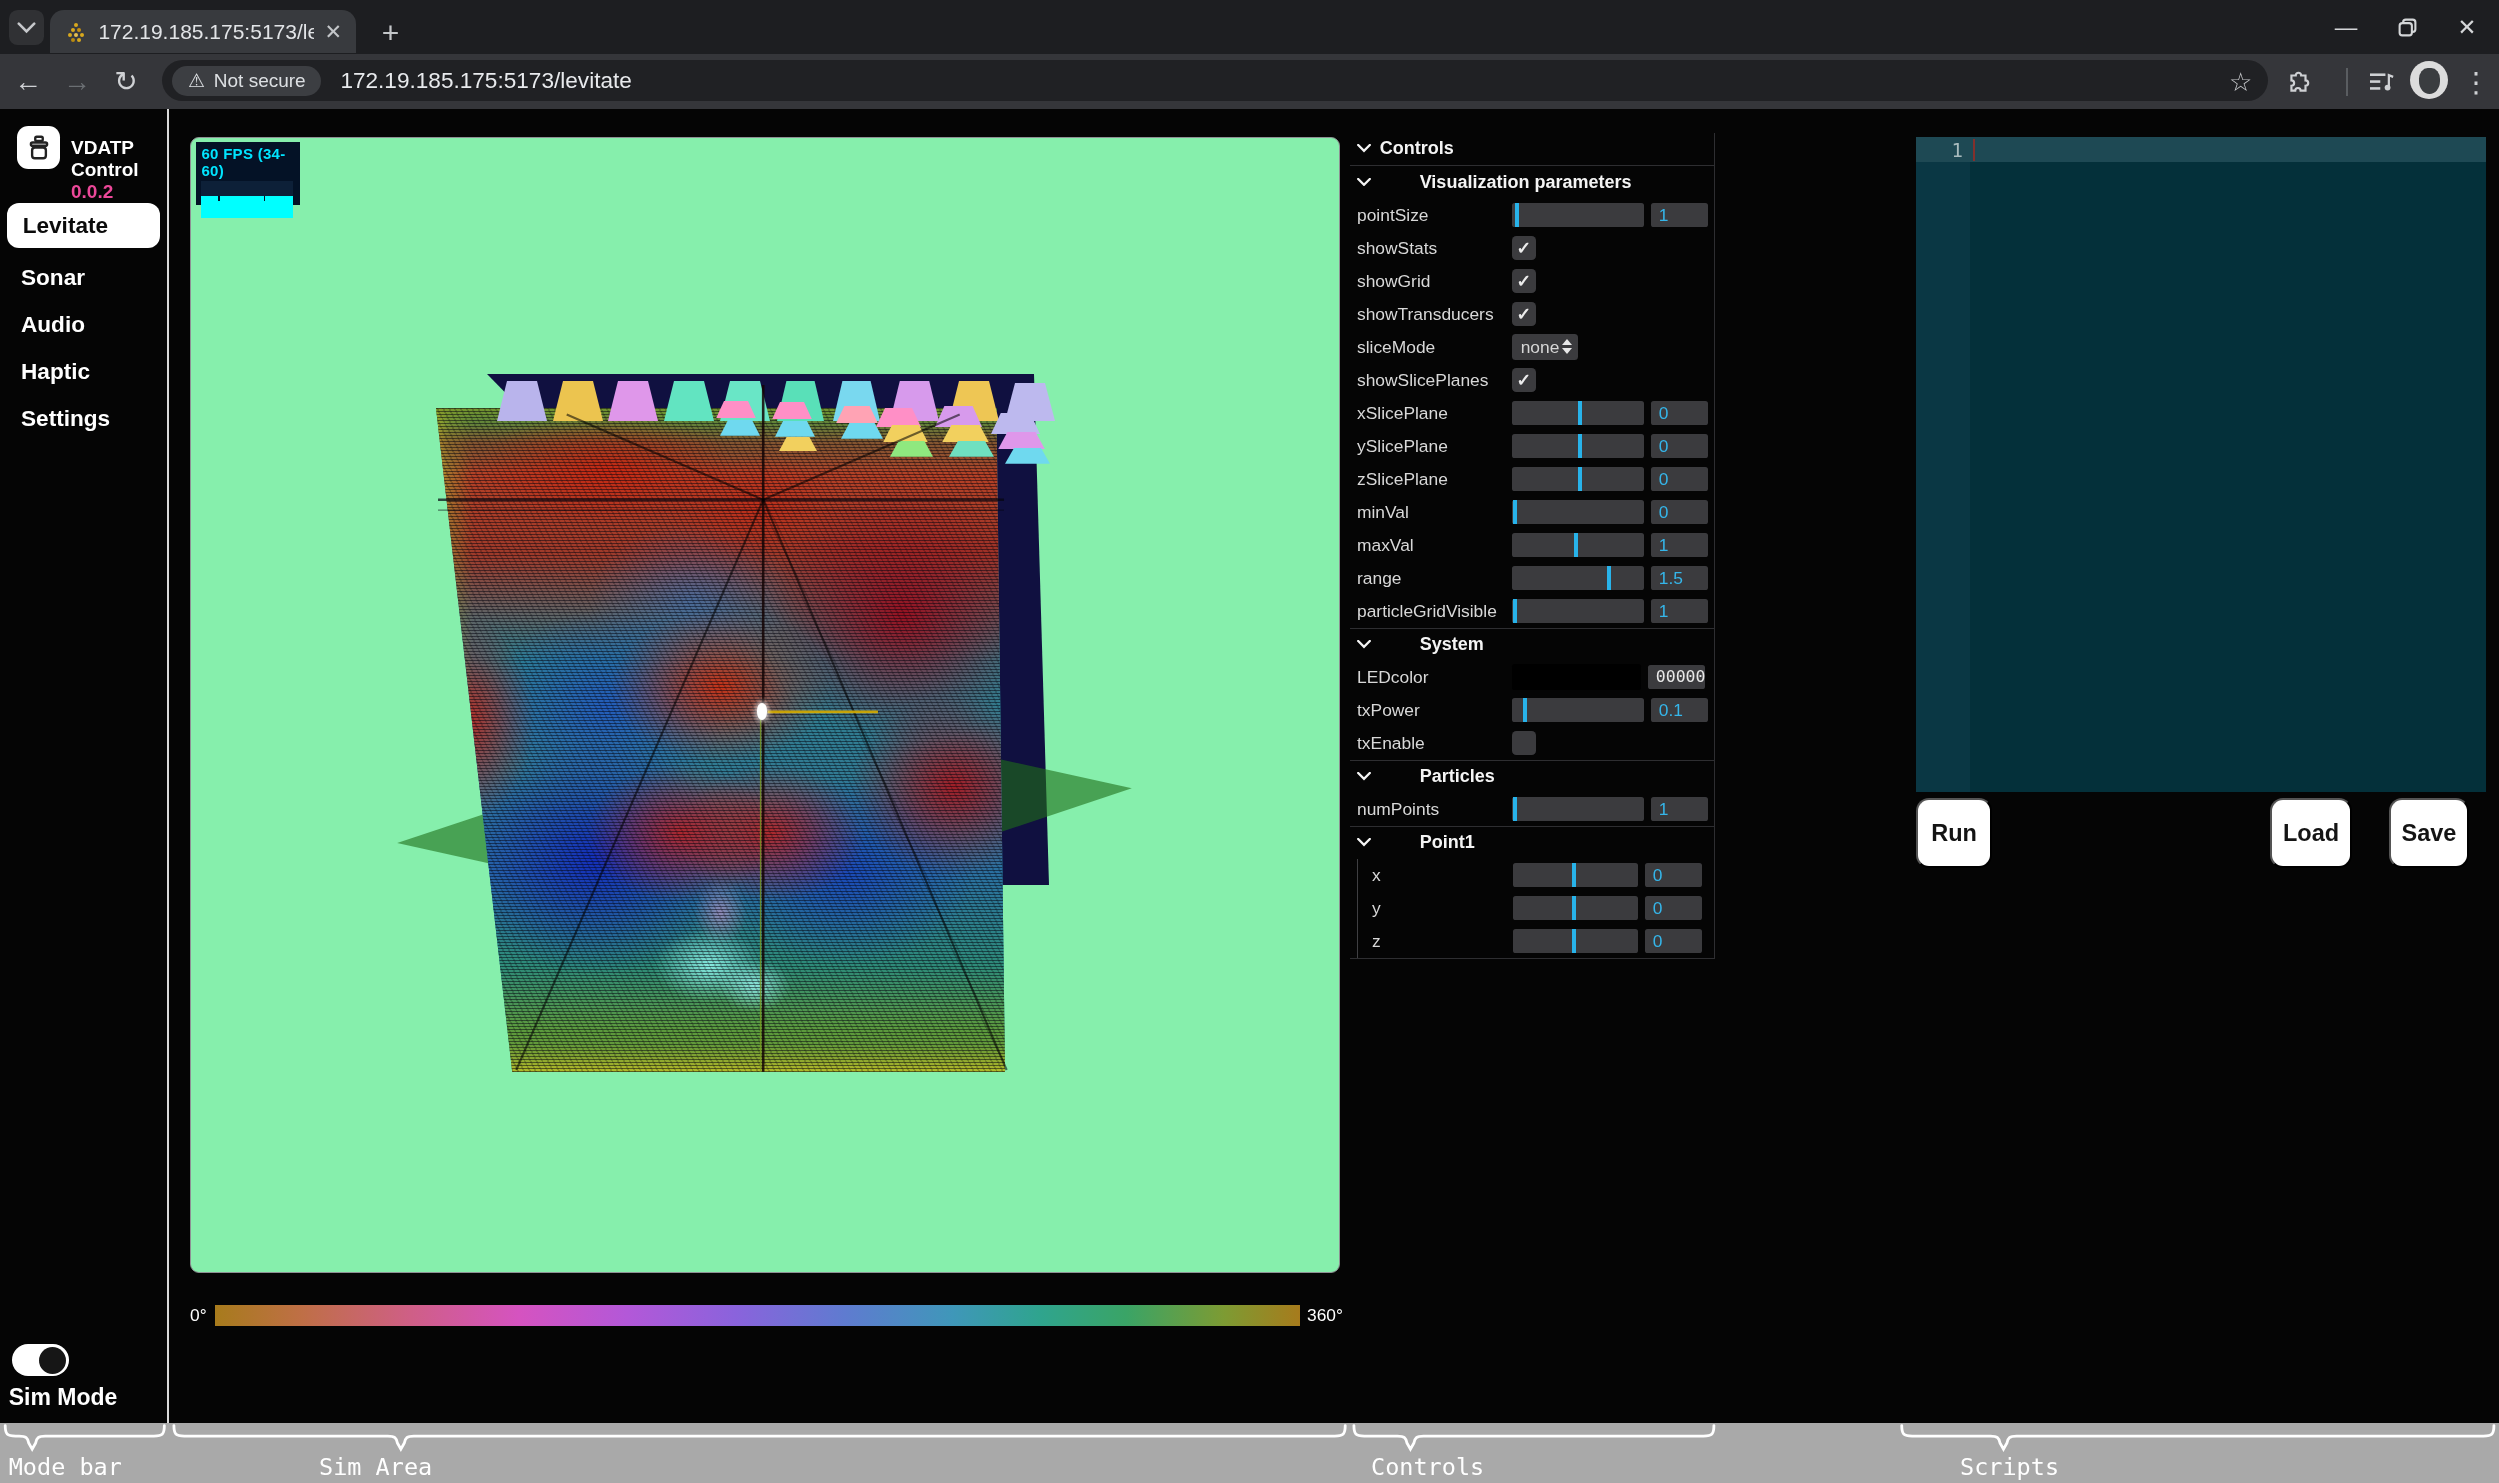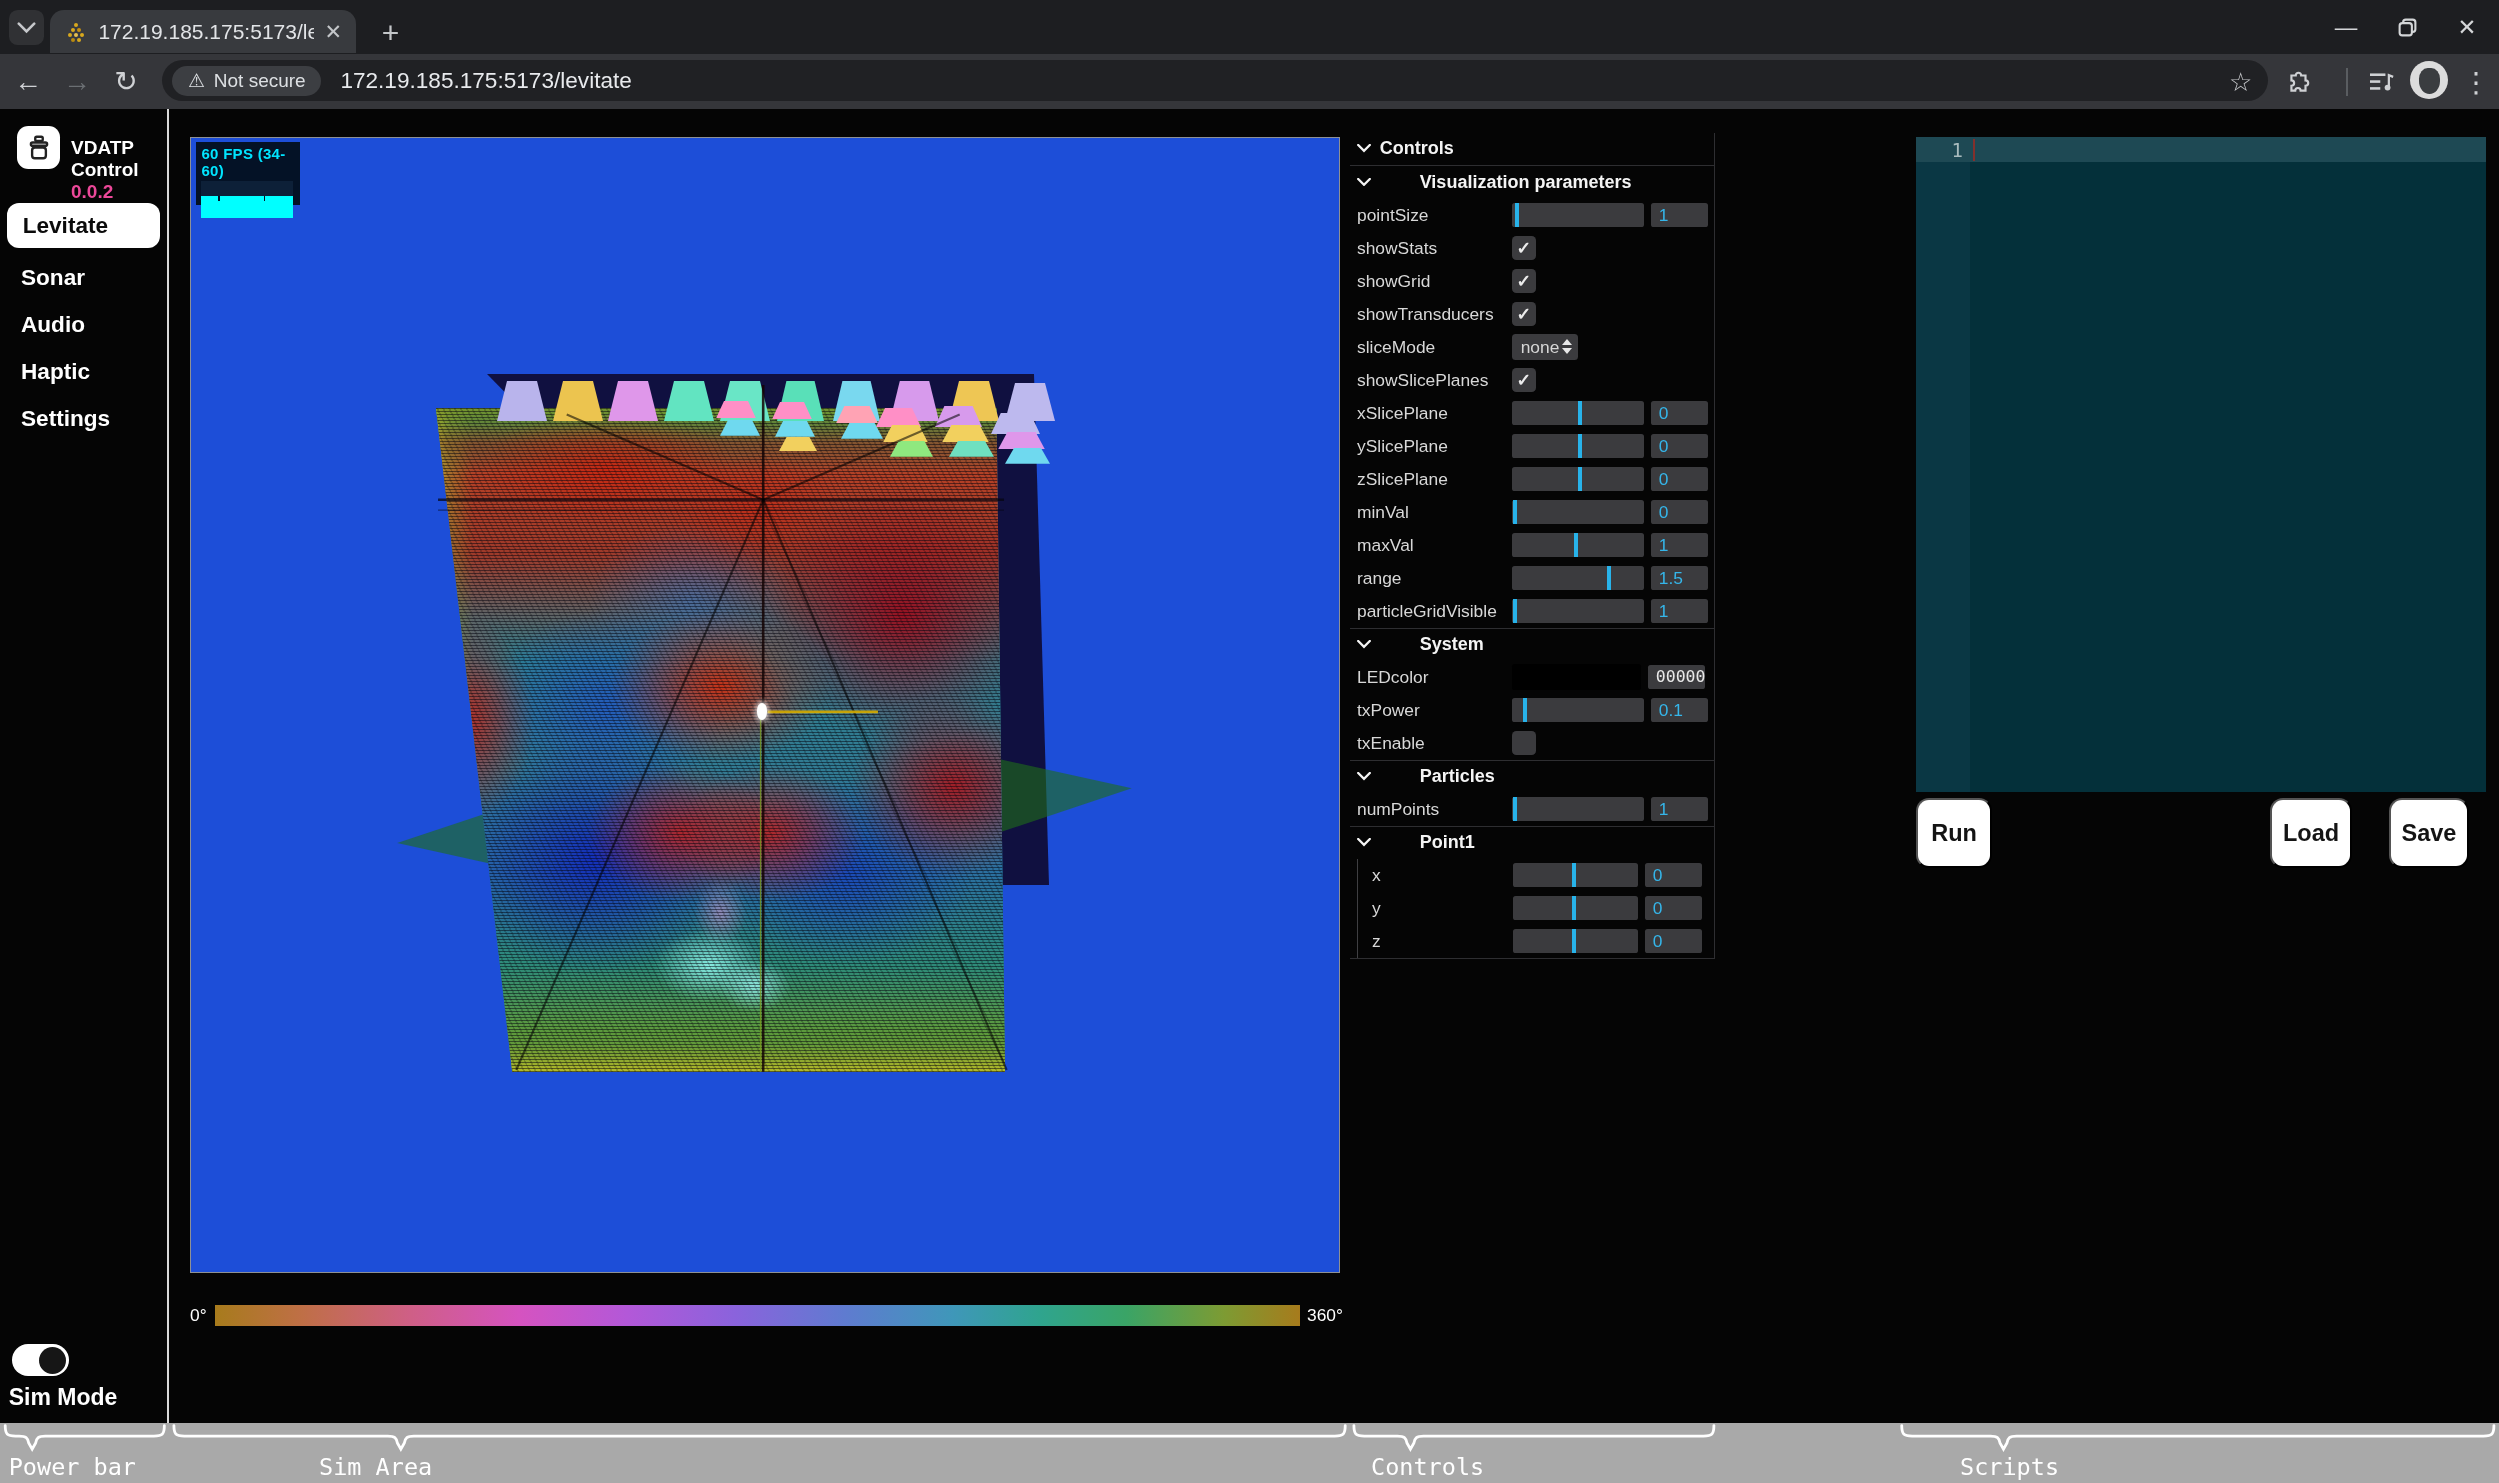--- a/index.html
+++ b/index.html
@@ -44,22 +44,22 @@
   #app-title{position:absolute;left:71px;top:28px;color:#fff;font-weight:bold;font-size:19px;line-height:22px;}
   #app-version{color:#ec4899;font-weight:bold;}
   .nav-item{position:absolute;left:0;width:167px;height:45px;display:flex;align-items:center;padding-left:21px;
     color:#fff;font-weight:bold;font-size:22.6px;}
   .nav-item.active{left:7px;width:153px;background:#fff;color:#0b0b0b;border-radius:12px;padding-left:15.7px;}
   #toggle{position:absolute;left:12px;top:1235px;width:57px;height:32px;background:#fff;border-radius:16.5px;}
   #toggle i{position:absolute;right:2.6px;top:2.6px;width:27px;height:27px;border-radius:50%;background:#161616;}
   #simmode-label{position:absolute;left:8.7px;top:1275px;color:#fff;font-weight:bold;font-size:23px;}
 
   
-  #sim-panel{position:absolute;left:190px;top:28px;width:1150px;height:1136px;background:#1d4ed8;
-    border:1.7px solid #8e9194;border-radius:0;overflow:hidden;}
+  #sim-panel{position:absolute;left:190px;top:28px;width:1150px;height:1136px;background:#86efac;
+    border:1.7px solid #8e9194;border-radius:9px;overflow:hidden;}
   #navy-plane{position:absolute;left:0;top:0;width:1147px;height:1132px;
     clip-path:polygon(296px 236px,843px 236px,858px 747px,797px 747px);background:#101040;}
   #green-plane{position:absolute;left:0;top:0;width:1147px;height:1132px;pointer-events:none;}
   #field{position:absolute;left:245px;top:270px;width:569px;height:664px;
     clip-path:polygon(0 0,98.5% 0,100% 100%,13.4% 100%);
     background-color:#1f7286;
     background-image:
       repeating-linear-gradient(180deg, rgba(2,2,14,.5) 0 1.3px, rgba(0,0,0,0) 1.3px 3px),
       repeating-linear-gradient(63deg, rgba(0,0,0,.2) 0 1.7px, rgba(0,0,0,0) 1.7px 5.2px),
       linear-gradient(180deg, rgba(130,150,40,.85) 0, rgba(130,150,40,.4) 15.7px, rgba(160,60,30,.35) 35px, rgba(0,0,0,0) 61px),
@@ -474,18 +474,18 @@
 
 <div id="annotation-bar">
   <svg width="2500" height="60" viewBox="0 0 2875 69">
     <g fill="none" stroke="#fff" stroke-width="3.2" stroke-linecap="round">
       <path d="M6 3 C6 13 8 15 18 15 L22 15 C30 15 32 17 33 23 L37 30 L41 23 C42 17 44 15 52 15 L177 15 C187 15 189 13 189 3"></path>
       <path d="M200 3 C200 13 202 15 212 15 L446 15 C454 15 456 17 457 23 L461 30 L465 23 C466 17 468 15 476 15 L1535 15 C1545 15 1547 13 1547 3"></path>
       <path d="M1557 3 C1557 13 1559 15 1569 15 L1607 15 C1615 15 1617 17 1618 23 L1622 30 L1626 23 C1627 17 1629 15 1637 15 L1959 15 C1969 15 1971 13 1971 3"></path>
       <path d="M2187 3 C2187 13 2189 15 2199 15 L2289 15 C2297 15 2299 17 2300 23 L2304 30 L2308 23 C2309 17 2311 15 2319 15 L2856 15 C2866 15 2868 13 2868 3"></path>
     </g>
   </svg>
-  <div class="ann-label" style="left:8.7px;">Power bar</div>
+  <div class="ann-label" style="left:8.7px;">Mode bar</div>
   <div class="ann-label" style="left:319px;">Sim Area</div>
   <div class="ann-label" style="left:1371px;">Controls</div>
   <div class="ann-label" style="left:1960px;">Scripts</div>
 </div>
 
 
 </body></html>

